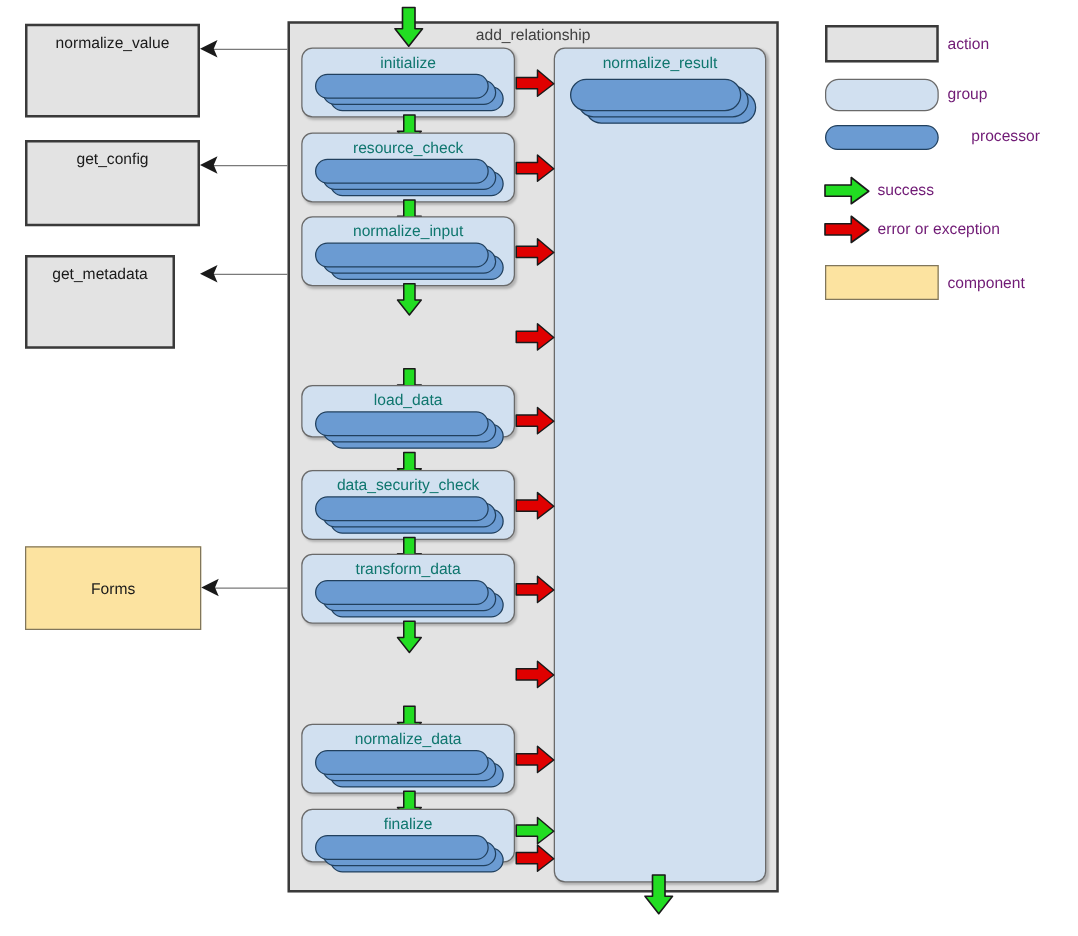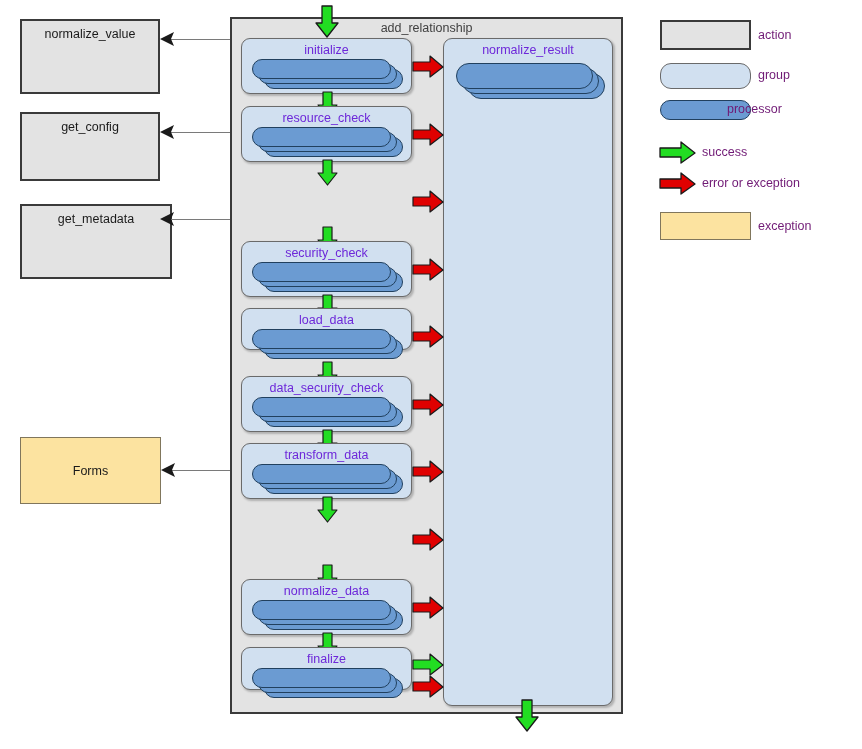--- a/index.html
+++ b/index.html
@@ -72,21 +72,21 @@
     border: 1.3px solid #6a6a6a;
     border-radius: 9px;
     box-sizing: border-box;
     box-shadow: 1.5px 1.5px 2px rgba(0,0,0,0.22);
   }
   .group-box > .glbl {
     position: absolute;
     left: 0; right: 0; top: 4px;
     text-align: center;
     font-size: 12.5px;
-    color: #6d28d9;
+    color: #0f766e;
   }
 
   
   .proc-stack {
     position: absolute;
   }
   .proc {
     position: absolute;
     background: #6b9bd2;
     border: 1.2px solid #21405e;
@@ -150,21 +150,21 @@
 <div class="canvas">
 
   <div class="action-box" style="left:20px; top:19px; width:140px; height:75px;">
     <div class="lbl">normalize_value</div>
   </div>
 
   <div class="action-box" style="left:20px; top:112px; width:140px; height:69px;">
     <div class="lbl">get_config</div>
   </div>
 
-  <div class="action-box" style="left:20px; top:204px; width:152px; height:75px;">
+  <div class="action-box" style="left:20px; top:204px; width:120px; height:75px;">
     <div class="lbl">get_metadata</div>
   </div>
 
   <div class="component-box" style="left:20px; top:437px; width:141px; height:67px;">
     <div class="lbl">Forms</div>
   </div>
 
   <div class="conn-line" style="left:168px; top:39px; width:62px;"></div>
   <svg class="conn-head" style="left:160px; top:31px; width:14px; height:16px;" viewBox="0 0 14 16">
     <path d="M0,8 L14,1 L11,8 L14,15 Z" fill="#1a1a1a"></path>
@@ -225,35 +225,35 @@
       <div class="proc" style="left:0px;  top:2px;  width:139px; height:20px;"></div>
     </div>
   </div>
   <svg class="arrow-right" style="left:413px; top:124px; width:31px; height:22px;" viewBox="0 0 31 22">
     <path d="M0,6 L17,6 L17,0 L30,11 L17,21 L17,15 L0,15 Z" fill="#e00000" stroke="#1a1a1a" stroke-width="1.2" stroke-linejoin="round"></path>
   </svg>
   <svg class="arrow-down" style="left:317px; top:160px; width:21px; height:26px;" viewBox="0 0 21 26">
     <path d="M6,0 L15,0 L15,13 L20,13 L10.5,25 L1,13 L6,13 Z" fill="#22dd22" stroke="#1a1a1a" stroke-width="1.2" stroke-linejoin="round"></path>
   </svg>
 
+  <div class="group-box" style="left:241px; top:173px; width:171px; height:56px;">
+    <div class="glbl">normalize_input</div>
+    <div class="proc-stack" style="left:10px; top:18px; width:152px; height:34px;">
+      <div class="proc" style="left:12px; top:12px; width:139px; height:20px;"></div>
+      <div class="proc" style="left:6px;  top:7px;  width:139px; height:20px;"></div>
+      <div class="proc" style="left:0px;  top:2px;  width:139px; height:20px;"></div>
+    </div>
+  </div>
   <svg class="arrow-right" style="left:413px; top:191px; width:31px; height:22px;" viewBox="0 0 31 22">
     <path d="M0,6 L17,6 L17,0 L30,11 L17,21 L17,15 L0,15 Z" fill="#e00000" stroke="#1a1a1a" stroke-width="1.2" stroke-linejoin="round"></path>
   </svg>
   <svg class="arrow-down" style="left:317px; top:227px; width:21px; height:26px;" viewBox="0 0 21 26">
     <path d="M6,0 L15,0 L15,13 L20,13 L10.5,25 L1,13 L6,13 Z" fill="#22dd22" stroke="#1a1a1a" stroke-width="1.2" stroke-linejoin="round"></path>
   </svg>
 
-  <div class="group-box" style="left:241px; top:241px; width:171px; height:56px;">
-    <div class="glbl">security_check</div>
-    <div class="proc-stack" style="left:10px; top:18px; width:152px; height:34px;">
-      <div class="proc" style="left:12px; top:12px; width:139px; height:20px;"></div>
-      <div class="proc" style="left:6px;  top:7px;  width:139px; height:20px;"></div>
-      <div class="proc" style="left:0px;  top:2px;  width:139px; height:20px;"></div>
-    </div>
-  </div>
   <svg class="arrow-right" style="left:413px; top:259px; width:31px; height:22px;" viewBox="0 0 31 22">
     <path d="M0,6 L17,6 L17,0 L30,11 L17,21 L17,15 L0,15 Z" fill="#e00000" stroke="#1a1a1a" stroke-width="1.2" stroke-linejoin="round"></path>
   </svg>
   <svg class="arrow-down" style="left:317px; top:295px; width:21px; height:26px;" viewBox="0 0 21 26">
     <path d="M6,0 L15,0 L15,13 L20,13 L10.5,25 L1,13 L6,13 Z" fill="#22dd22" stroke="#1a1a1a" stroke-width="1.2" stroke-linejoin="round"></path>
   </svg>
 
   <div class="group-box" style="left:241px; top:308px; width:171px; height:42px;">
     <div class="glbl">load_data</div>
     <div class="proc-stack" style="left:10px; top:18px; width:152px; height:34px;">
@@ -340,28 +340,28 @@
     <path d="M7,0 L17,0 L17,17 L23,17 L12,31 L1,17 L7,17 Z" fill="#22dd22" stroke="#1a1a1a" stroke-width="1.3" stroke-linejoin="round"></path>
   </svg>
 
   <div class="legend-action" style="left:660px; top:20px; width:91px; height:30px;"></div>
   <div class="legend-item-label" style="left:758px; top:28px;">action</div>
 
   <div class="legend-group" style="left:660px; top:63px; width:91px; height:26px;"></div>
   <div class="legend-item-label" style="left:758px; top:68px;">group</div>
 
   <div class="legend-proc" style="left:660px; top:100px; width:91px; height:20px;"></div>
-  <div class="legend-item-label" style="left:727px; top:102px;">processor</div>
+  <div class="legend-item-label" style="left:777px; top:102px;">processor</div>
 
   <svg class="arrow-right" style="left:660px; top:142px; width:36px; height:22px;" viewBox="0 0 36 22">
     <path d="M0,6 L21,6 L21,0 L35,11 L21,21 L21,15 L0,15 Z" fill="#22dd22" stroke="#1a1a1a" stroke-width="1.3" stroke-linejoin="round"></path>
   </svg>
   <div class="legend-item-label" style="left:702px; top:145px;">success</div>
 
   <svg class="arrow-right" style="left:660px; top:173px; width:36px; height:22px;" viewBox="0 0 36 22">
     <path d="M0,6 L21,6 L21,0 L35,11 L21,21 L21,15 L0,15 Z" fill="#e00000" stroke="#1a1a1a" stroke-width="1.3" stroke-linejoin="round"></path>
   </svg>
   <div class="legend-item-label" style="left:702px; top:176px;">error or exception</div>
 
   <div class="legend-component" style="left:660px; top:212px; width:91px; height:28px;"></div>
-  <div class="legend-item-label" style="left:758px; top:219px;">exception</div>
+  <div class="legend-item-label" style="left:758px; top:219px;">component</div>
 
 </div>
 
 </body></html>

